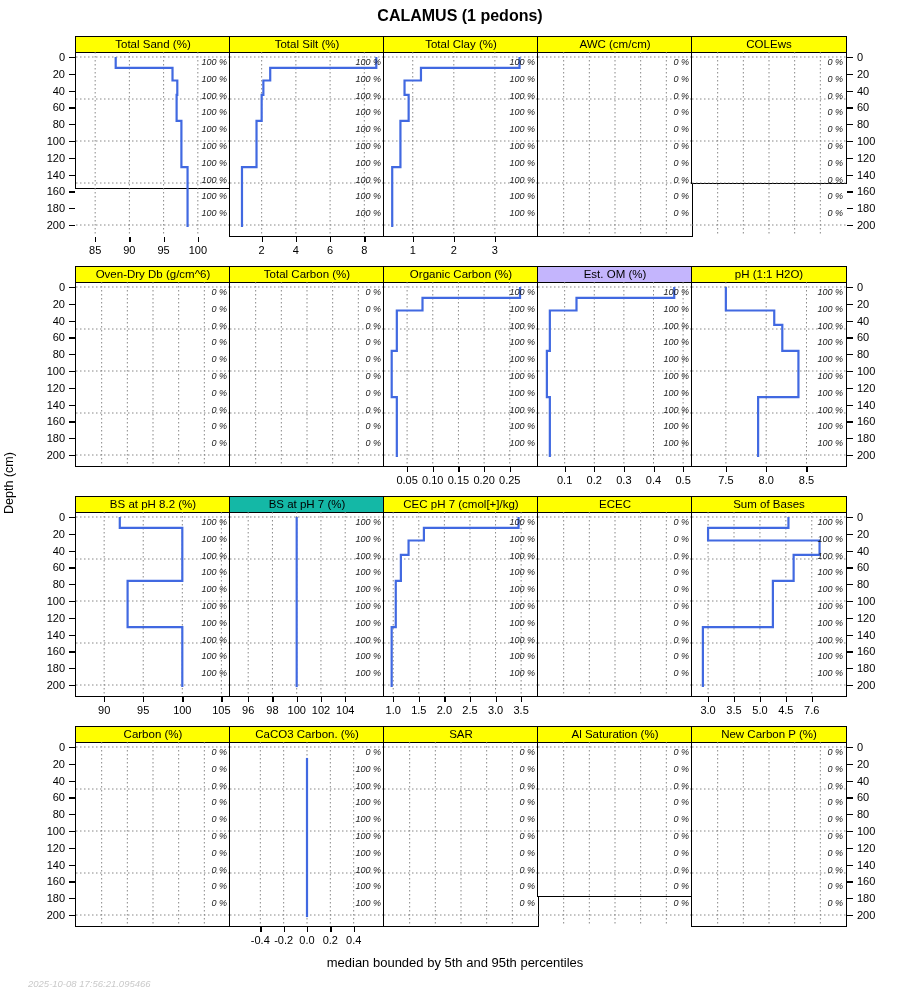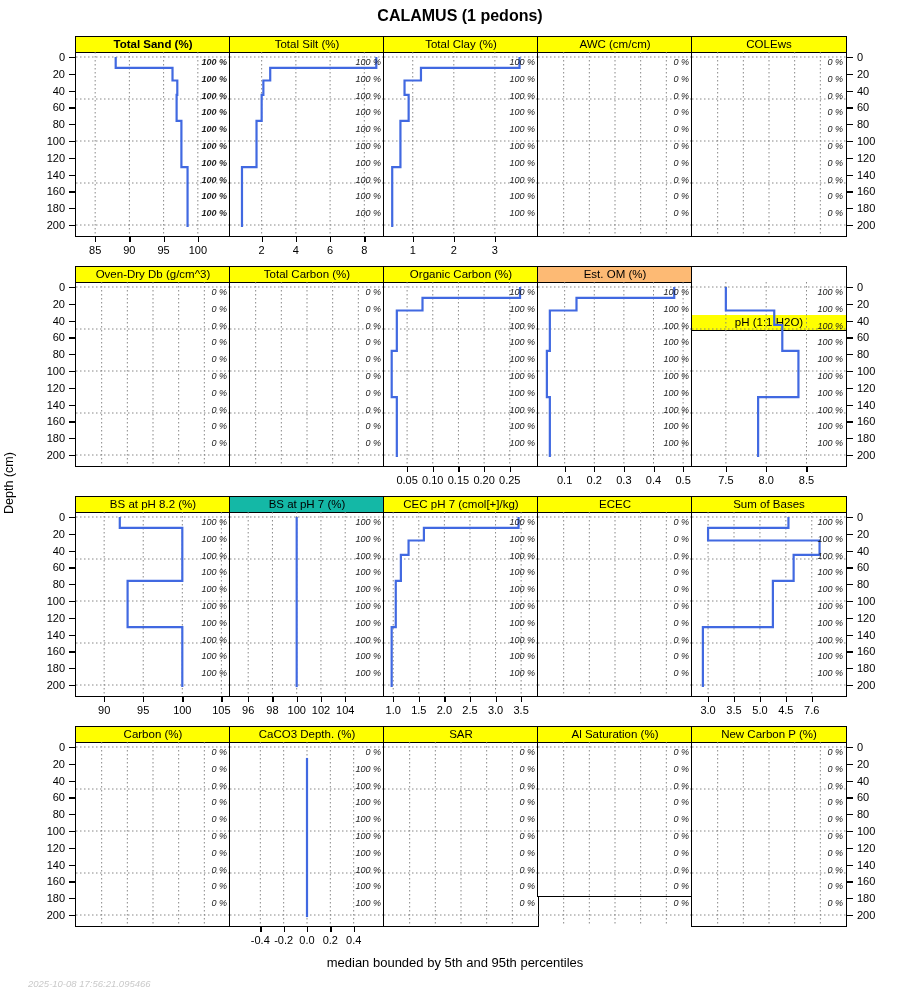--- a/index.html
+++ b/index.html
@@ -27,21 +27,21 @@
   .slab-label{font-style:italic;}
 </style>
 </head>
 <body>
 
 <div id="figure">
   <div class="fig-title">CALAMUS (1 pedons)</div>
   <div class="y-axis-label">Depth (cm)</div>
   <div class="fig-caption">median bounded by 5th and 95th percentiles</div>
   <div class="fig-timestamp">2025-10-08 17:56:21.095466</div>
-<div class="panel" style="left: 75px; top: 36px; width: 156px; height: 201px; font-weight: bold;">
+<div class="panel" style="left: 75px; top: 36px; width: 156px; height: 153px;">
       <div class="strip" style="background: rgb(255, 255, 0);">Total Sand (%)</div>
       <svg width="154" height="184" viewBox="0 0 154 184">
         <line x1="0" x2="154" y1="5" y2="5" stroke="#7a7a7a" stroke-width="0.9" stroke-dasharray="1.5,2.5"></line>
         <line x1="0" x2="154" y1="47" y2="47" stroke="#7a7a7a" stroke-width="0.9" stroke-dasharray="1.5,2.5"></line>
         <line x1="0" x2="154" y1="89" y2="89" stroke="#7a7a7a" stroke-width="0.9" stroke-dasharray="1.5,2.5"></line>
         <line x1="0" x2="154" y1="131" y2="131" stroke="#7a7a7a" stroke-width="0.9" stroke-dasharray="1.5,2.5"></line>
         <line x1="0" x2="154" y1="173" y2="173" stroke="#7a7a7a" stroke-width="0.9" stroke-dasharray="1.5,2.5"></line>
         <line x1="19.164444444444424" x2="19.164444444444424" y1="0" y2="184" stroke="#7a7a7a" stroke-width="0.9" stroke-dasharray="1.5,2.5"></line>
         <line x1="53.38666666666665" x2="53.38666666666665" y1="0" y2="184" stroke="#7a7a7a" stroke-width="0.9" stroke-dasharray="1.5,2.5"></line>
         <line x1="87.60888888888887" x2="87.60888888888887" y1="0" y2="184" stroke="#7a7a7a" stroke-width="0.9" stroke-dasharray="1.5,2.5"></line>
@@ -148,21 +148,21 @@
         <text x="151" y="46.64" text-anchor="end" font-size="9px" fill="#1a1a1a" class="slab-label">0 %</text>
         <text x="151" y="63.44" text-anchor="end" font-size="9px" fill="#1a1a1a" class="slab-label">0 %</text>
         <text x="151" y="80.24" text-anchor="end" font-size="9px" fill="#1a1a1a" class="slab-label">0 %</text>
         <text x="151" y="97.03999999999999" text-anchor="end" font-size="9px" fill="#1a1a1a" class="slab-label">0 %</text>
         <text x="151" y="113.83999999999999" text-anchor="end" font-size="9px" fill="#1a1a1a" class="slab-label">0 %</text>
         <text x="151" y="130.64" text-anchor="end" font-size="9px" fill="#1a1a1a" class="slab-label">0 %</text>
         <text x="151" y="147.44" text-anchor="end" font-size="9px" fill="#1a1a1a" class="slab-label">0 %</text>
         <text x="151" y="164.23999999999998" text-anchor="end" font-size="9px" fill="#1a1a1a" class="slab-label">0 %</text>
       </svg>
     </div>
-    <div class="panel" style="left: 691px; top: 36px; width: 156px; height: 201px; text-decoration: underline;">
+    <div class="panel" style="left: 691px; top: 36px; width: 156px; height: 148px; text-decoration: underline;">
       <div class="strip" style="background: rgb(255, 255, 0);">COLEws</div>
       <svg width="154" height="184" viewBox="0 0 154 184">
         <line x1="0" x2="154" y1="5" y2="5" stroke="#7a7a7a" stroke-width="0.9" stroke-dasharray="1.5,2.5"></line>
         <line x1="0" x2="154" y1="47" y2="47" stroke="#7a7a7a" stroke-width="0.9" stroke-dasharray="1.5,2.5"></line>
         <line x1="0" x2="154" y1="89" y2="89" stroke="#7a7a7a" stroke-width="0.9" stroke-dasharray="1.5,2.5"></line>
         <line x1="0" x2="154" y1="131" y2="131" stroke="#7a7a7a" stroke-width="0.9" stroke-dasharray="1.5,2.5"></line>
         <line x1="0" x2="154" y1="173" y2="173" stroke="#7a7a7a" stroke-width="0.9" stroke-dasharray="1.5,2.5"></line>
         <line x1="25.666666666666668" x2="25.666666666666668" y1="0" y2="184" stroke="#7a7a7a" stroke-width="0.9" stroke-dasharray="1.5,2.5"></line>
         <line x1="51.333333333333336" x2="51.333333333333336" y1="0" y2="184" stroke="#7a7a7a" stroke-width="0.9" stroke-dasharray="1.5,2.5"></line>
         <line x1="77" x2="77" y1="0" y2="184" stroke="#7a7a7a" stroke-width="0.9" stroke-dasharray="1.5,2.5"></line>
@@ -174,21 +174,21 @@
         <text x="151" y="63.44" text-anchor="end" font-size="9px" fill="#1a1a1a" class="slab-label">0 %</text>
         <text x="151" y="80.24" text-anchor="end" font-size="9px" fill="#1a1a1a" class="slab-label">0 %</text>
         <text x="151" y="97.03999999999999" text-anchor="end" font-size="9px" fill="#1a1a1a" class="slab-label">0 %</text>
         <text x="151" y="113.83999999999999" text-anchor="end" font-size="9px" fill="#1a1a1a" class="slab-label">0 %</text>
         <text x="151" y="130.64" text-anchor="end" font-size="9px" fill="#1a1a1a" class="slab-label">0 %</text>
         <text x="151" y="147.44" text-anchor="end" font-size="9px" fill="#1a1a1a" class="slab-label">0 %</text>
         <text x="151" y="164.23999999999998" text-anchor="end" font-size="9px" fill="#1a1a1a" class="slab-label">0 %</text>
       </svg>
     </div>
     <div class="panel" style="left: 75px; top: 266px; width: 156px; height: 201px;">
-      <div class="strip" style="background: rgb(255, 255, 0);">Oven-Dry Db (g/cm^3)</div>
+      <div class="strip" style="background: rgb(255, 255, 0);">Oven-Dry Db (g/cm^6)</div>
       <svg width="154" height="184" viewBox="0 0 154 184">
         <line x1="0" x2="154" y1="5" y2="5" stroke="#7a7a7a" stroke-width="0.9" stroke-dasharray="1.5,2.5"></line>
         <line x1="0" x2="154" y1="47" y2="47" stroke="#7a7a7a" stroke-width="0.9" stroke-dasharray="1.5,2.5"></line>
         <line x1="0" x2="154" y1="89" y2="89" stroke="#7a7a7a" stroke-width="0.9" stroke-dasharray="1.5,2.5"></line>
         <line x1="0" x2="154" y1="131" y2="131" stroke="#7a7a7a" stroke-width="0.9" stroke-dasharray="1.5,2.5"></line>
         <line x1="0" x2="154" y1="173" y2="173" stroke="#7a7a7a" stroke-width="0.9" stroke-dasharray="1.5,2.5"></line>
         <line x1="25.666666666666668" x2="25.666666666666668" y1="0" y2="184" stroke="#7a7a7a" stroke-width="0.9" stroke-dasharray="1.5,2.5"></line>
         <line x1="51.333333333333336" x2="51.333333333333336" y1="0" y2="184" stroke="#7a7a7a" stroke-width="0.9" stroke-dasharray="1.5,2.5"></line>
         <line x1="77" x2="77" y1="0" y2="184" stroke="#7a7a7a" stroke-width="0.9" stroke-dasharray="1.5,2.5"></line>
         <line x1="102.66666666666667" x2="102.66666666666667" y1="0" y2="184" stroke="#7a7a7a" stroke-width="0.9" stroke-dasharray="1.5,2.5"></line>
@@ -260,21 +260,21 @@
     <div class="xtick-label" style="left: 407.1px; top: 474px;">0.05</div>
     <div class="xtick-mark" style="left: 432.767px; top: 467px;"></div>
     <div class="xtick-label" style="left: 432.767px; top: 474px;">0.10</div>
     <div class="xtick-mark" style="left: 458.433px; top: 467px;"></div>
     <div class="xtick-label" style="left: 458.433px; top: 474px;">0.15</div>
     <div class="xtick-mark" style="left: 484.1px; top: 467px;"></div>
     <div class="xtick-label" style="left: 484.1px; top: 474px;">0.20</div>
     <div class="xtick-mark" style="left: 509.767px; top: 467px;"></div>
     <div class="xtick-label" style="left: 509.767px; top: 474px;">0.25</div>
     <div class="panel" style="left: 537px; top: 266px; width: 156px; height: 201px;">
-      <div class="strip" style="background: #fdba74;">Est. OM (%)</div>
+      <div class="strip" style="background: #c4b5fd;">Est. OM (%)</div>
       <svg width="154" height="184" viewBox="0 0 154 184">
         <line x1="0" x2="154" y1="5" y2="5" stroke="#7a7a7a" stroke-width="0.9" stroke-dasharray="1.5,2.5"></line>
         <line x1="0" x2="154" y1="47" y2="47" stroke="#7a7a7a" stroke-width="0.9" stroke-dasharray="1.5,2.5"></line>
         <line x1="0" x2="154" y1="89" y2="89" stroke="#7a7a7a" stroke-width="0.9" stroke-dasharray="1.5,2.5"></line>
         <line x1="0" x2="154" y1="131" y2="131" stroke="#7a7a7a" stroke-width="0.9" stroke-dasharray="1.5,2.5"></line>
         <line x1="0" x2="154" y1="173" y2="173" stroke="#7a7a7a" stroke-width="0.9" stroke-dasharray="1.5,2.5"></line>
         <line x1="26.653846153846157" x2="26.653846153846157" y1="0" y2="184" stroke="#7a7a7a" stroke-width="0.9" stroke-dasharray="1.5,2.5"></line>
         <line x1="56.26923076923077" x2="56.26923076923077" y1="0" y2="184" stroke="#7a7a7a" stroke-width="0.9" stroke-dasharray="1.5,2.5"></line>
         <line x1="85.88461538461537" x2="85.88461538461537" y1="0" y2="184" stroke="#7a7a7a" stroke-width="0.9" stroke-dasharray="1.5,2.5"></line>
         <line x1="115.5" x2="115.5" y1="0" y2="184" stroke="#7a7a7a" stroke-width="0.9" stroke-dasharray="1.5,2.5"></line>
@@ -296,21 +296,21 @@
     <div class="xtick-label" style="left: 564.654px; top: 474px;">0.1</div>
     <div class="xtick-mark" style="left: 594.269px; top: 467px;"></div>
     <div class="xtick-label" style="left: 594.269px; top: 474px;">0.2</div>
     <div class="xtick-mark" style="left: 623.885px; top: 467px;"></div>
     <div class="xtick-label" style="left: 623.885px; top: 474px;">0.3</div>
     <div class="xtick-mark" style="left: 653.5px; top: 467px;"></div>
     <div class="xtick-label" style="left: 653.5px; top: 474px;">0.4</div>
     <div class="xtick-mark" style="left: 683.115px; top: 467px;"></div>
     <div class="xtick-label" style="left: 683.115px; top: 474px;">0.5</div>
     <div class="panel" style="left: 691px; top: 266px; width: 156px; height: 201px;">
-      <div class="strip" style="background: rgb(255, 255, 0); margin-top: 48px;">pH (1:1 H2O)</div>
+      <div class="strip" style="background: rgb(255, 255, 0);">pH (1:1 H2O)</div>
       <svg width="154" height="184" viewBox="0 0 154 184">
         <line x1="0" x2="154" y1="5" y2="5" stroke="#7a7a7a" stroke-width="0.9" stroke-dasharray="1.5,2.5"></line>
         <line x1="0" x2="154" y1="47" y2="47" stroke="#7a7a7a" stroke-width="0.9" stroke-dasharray="1.5,2.5"></line>
         <line x1="0" x2="154" y1="89" y2="89" stroke="#7a7a7a" stroke-width="0.9" stroke-dasharray="1.5,2.5"></line>
         <line x1="0" x2="154" y1="131" y2="131" stroke="#7a7a7a" stroke-width="0.9" stroke-dasharray="1.5,2.5"></line>
         <line x1="0" x2="154" y1="173" y2="173" stroke="#7a7a7a" stroke-width="0.9" stroke-dasharray="1.5,2.5"></line>
         <line x1="33.86387434554973" x2="33.86387434554973" y1="0" y2="184" stroke="#7a7a7a" stroke-width="0.9" stroke-dasharray="1.5,2.5"></line>
         <line x1="74.17801047120417" x2="74.17801047120417" y1="0" y2="184" stroke="#7a7a7a" stroke-width="0.9" stroke-dasharray="1.5,2.5"></line>
         <line x1="114.49214659685862" x2="114.49214659685862" y1="0" y2="184" stroke="#7a7a7a" stroke-width="0.9" stroke-dasharray="1.5,2.5"></line>
         <path d="M 33.86 5.00 V 15.92 H 33.86 V 28.52 H 82.24 V 42.80 H 90.30 V 68.84 H 106.43 V 115.04 H 66.12 V 173.00 V 175.10" fill="none" stroke="#4169E1" stroke-width="2.2" stroke-linejoin="miter" stroke-linecap="butt"></path>
@@ -520,21 +520,21 @@
         <text x="151" y="63.44" text-anchor="end" font-size="9px" fill="#1a1a1a" class="slab-label">0 %</text>
         <text x="151" y="80.24" text-anchor="end" font-size="9px" fill="#1a1a1a" class="slab-label">0 %</text>
         <text x="151" y="97.03999999999999" text-anchor="end" font-size="9px" fill="#1a1a1a" class="slab-label">0 %</text>
         <text x="151" y="113.83999999999999" text-anchor="end" font-size="9px" fill="#1a1a1a" class="slab-label">0 %</text>
         <text x="151" y="130.64" text-anchor="end" font-size="9px" fill="#1a1a1a" class="slab-label">0 %</text>
         <text x="151" y="147.44" text-anchor="end" font-size="9px" fill="#1a1a1a" class="slab-label">0 %</text>
         <text x="151" y="164.23999999999998" text-anchor="end" font-size="9px" fill="#1a1a1a" class="slab-label">0 %</text>
       </svg>
     </div>
     <div class="panel" style="left: 229px; top: 726px; width: 156px; height: 201px;">
-      <div class="strip" style="background: rgb(255, 255, 0);">CaCO3 Depth. (%)</div>
+      <div class="strip" style="background: rgb(255, 255, 0);">CaCO3 Carbon. (%)</div>
       <svg width="154" height="184" viewBox="0 0 154 184">
         <line x1="0" x2="154" y1="5" y2="5" stroke="#7a7a7a" stroke-width="0.9" stroke-dasharray="1.5,2.5"></line>
         <line x1="0" x2="154" y1="47" y2="47" stroke="#7a7a7a" stroke-width="0.9" stroke-dasharray="1.5,2.5"></line>
         <line x1="0" x2="154" y1="89" y2="89" stroke="#7a7a7a" stroke-width="0.9" stroke-dasharray="1.5,2.5"></line>
         <line x1="0" x2="154" y1="131" y2="131" stroke="#7a7a7a" stroke-width="0.9" stroke-dasharray="1.5,2.5"></line>
         <line x1="0" x2="154" y1="173" y2="173" stroke="#7a7a7a" stroke-width="0.9" stroke-dasharray="1.5,2.5"></line>
         <line x1="30.333333333333332" x2="30.333333333333332" y1="0" y2="184" stroke="#7a7a7a" stroke-width="0.9" stroke-dasharray="1.5,2.5"></line>
         <line x1="53.66666666666667" x2="53.66666666666667" y1="0" y2="184" stroke="#7a7a7a" stroke-width="0.9" stroke-dasharray="1.5,2.5"></line>
         <line x1="77" x2="77" y1="0" y2="184" stroke="#7a7a7a" stroke-width="0.9" stroke-dasharray="1.5,2.5"></line>
         <line x1="100.33333333333334" x2="100.33333333333334" y1="0" y2="184" stroke="#7a7a7a" stroke-width="0.9" stroke-dasharray="1.5,2.5"></line>

